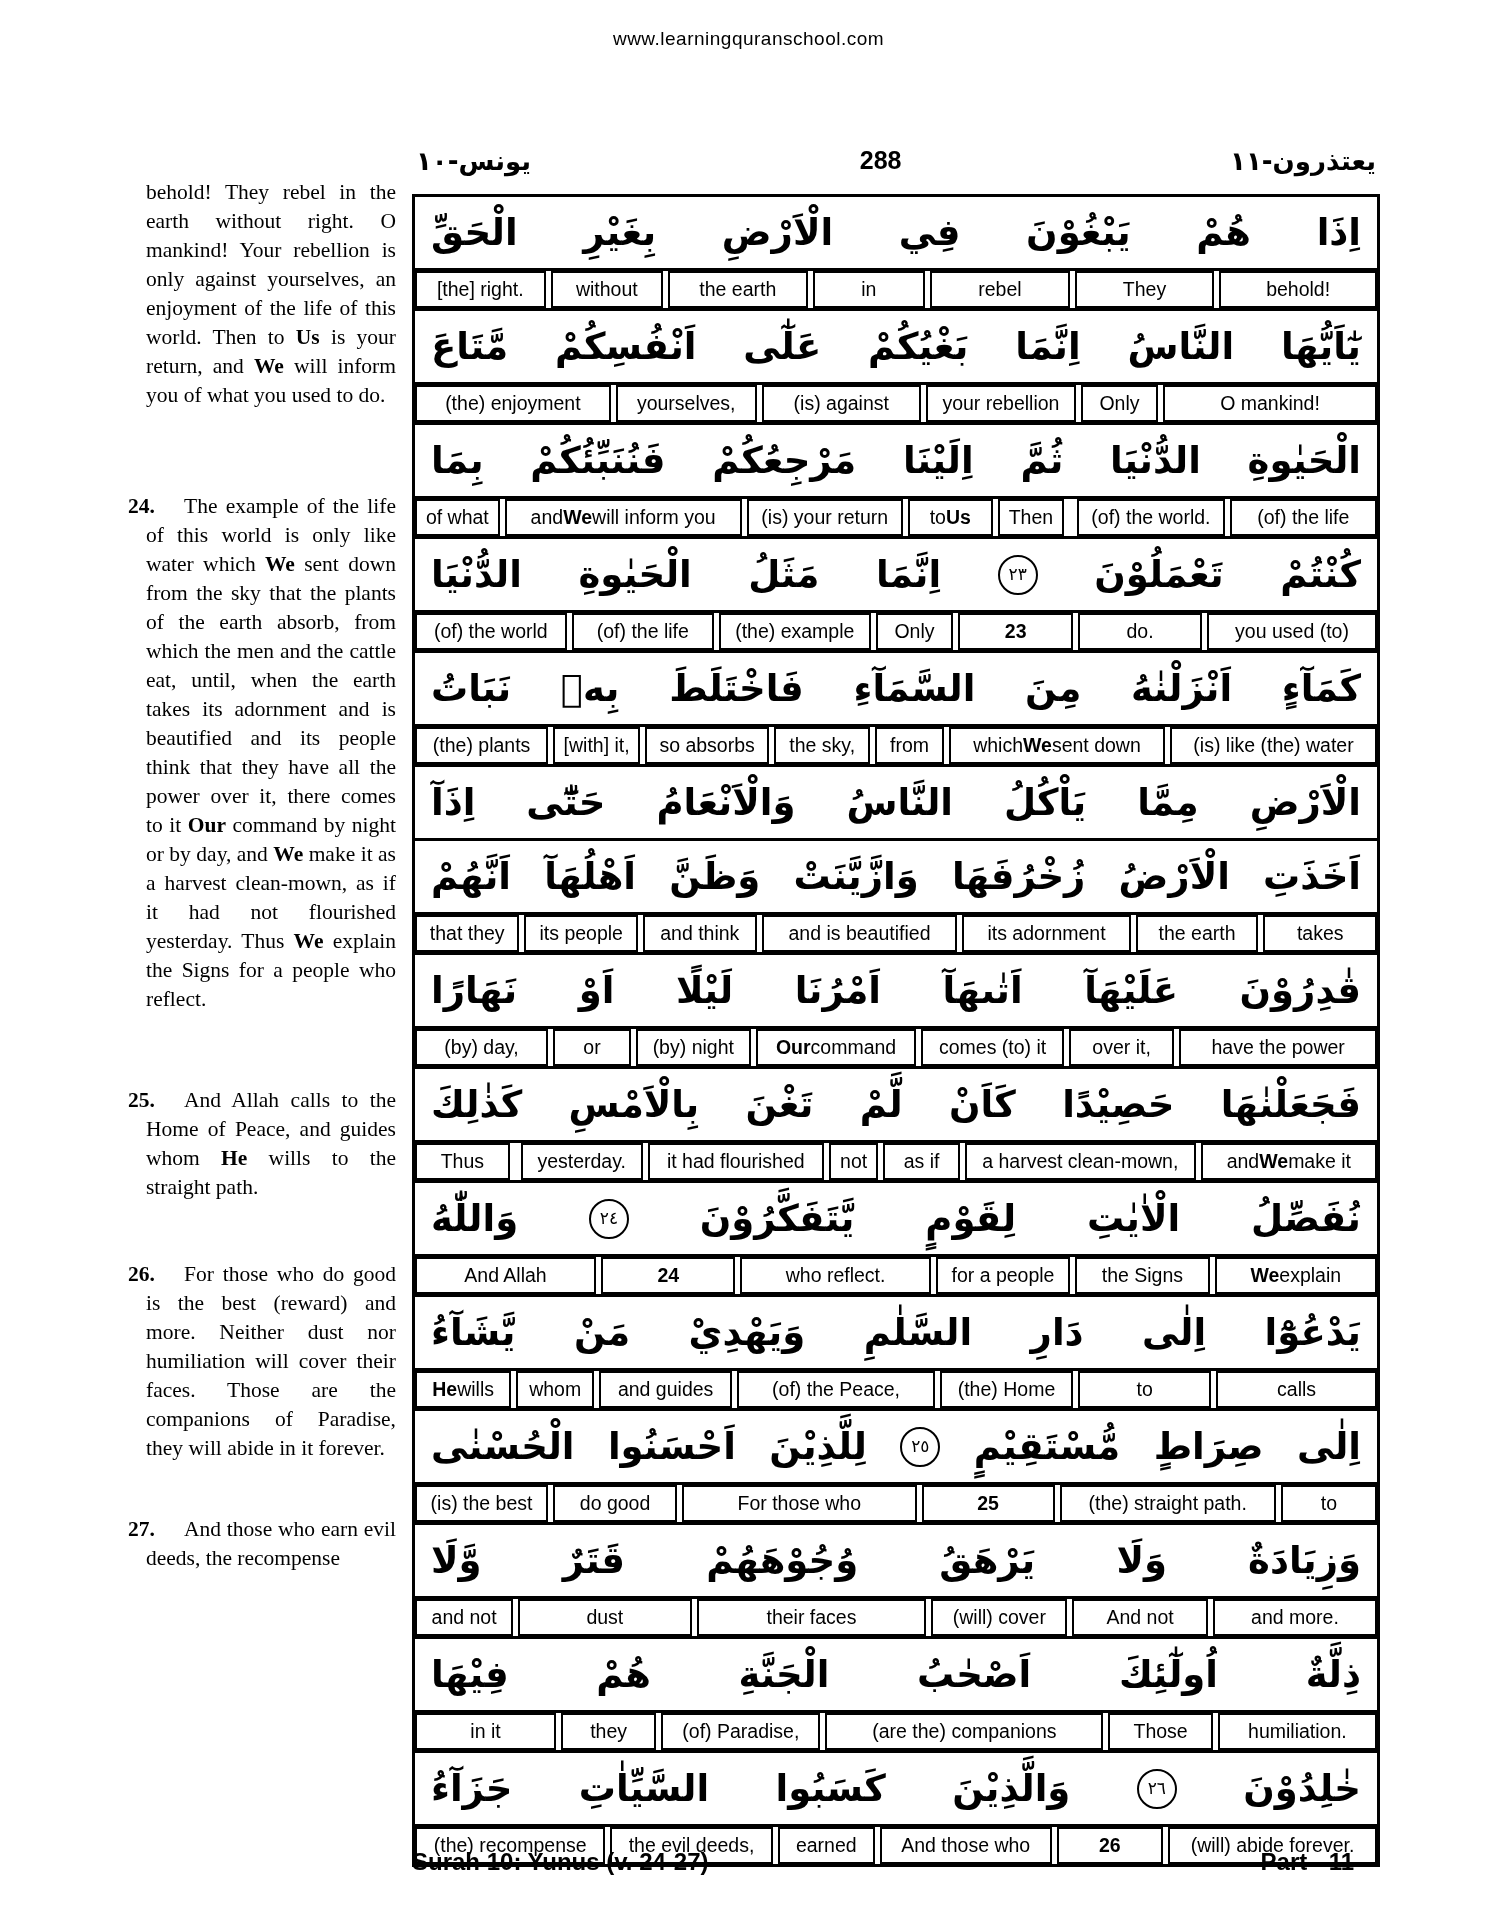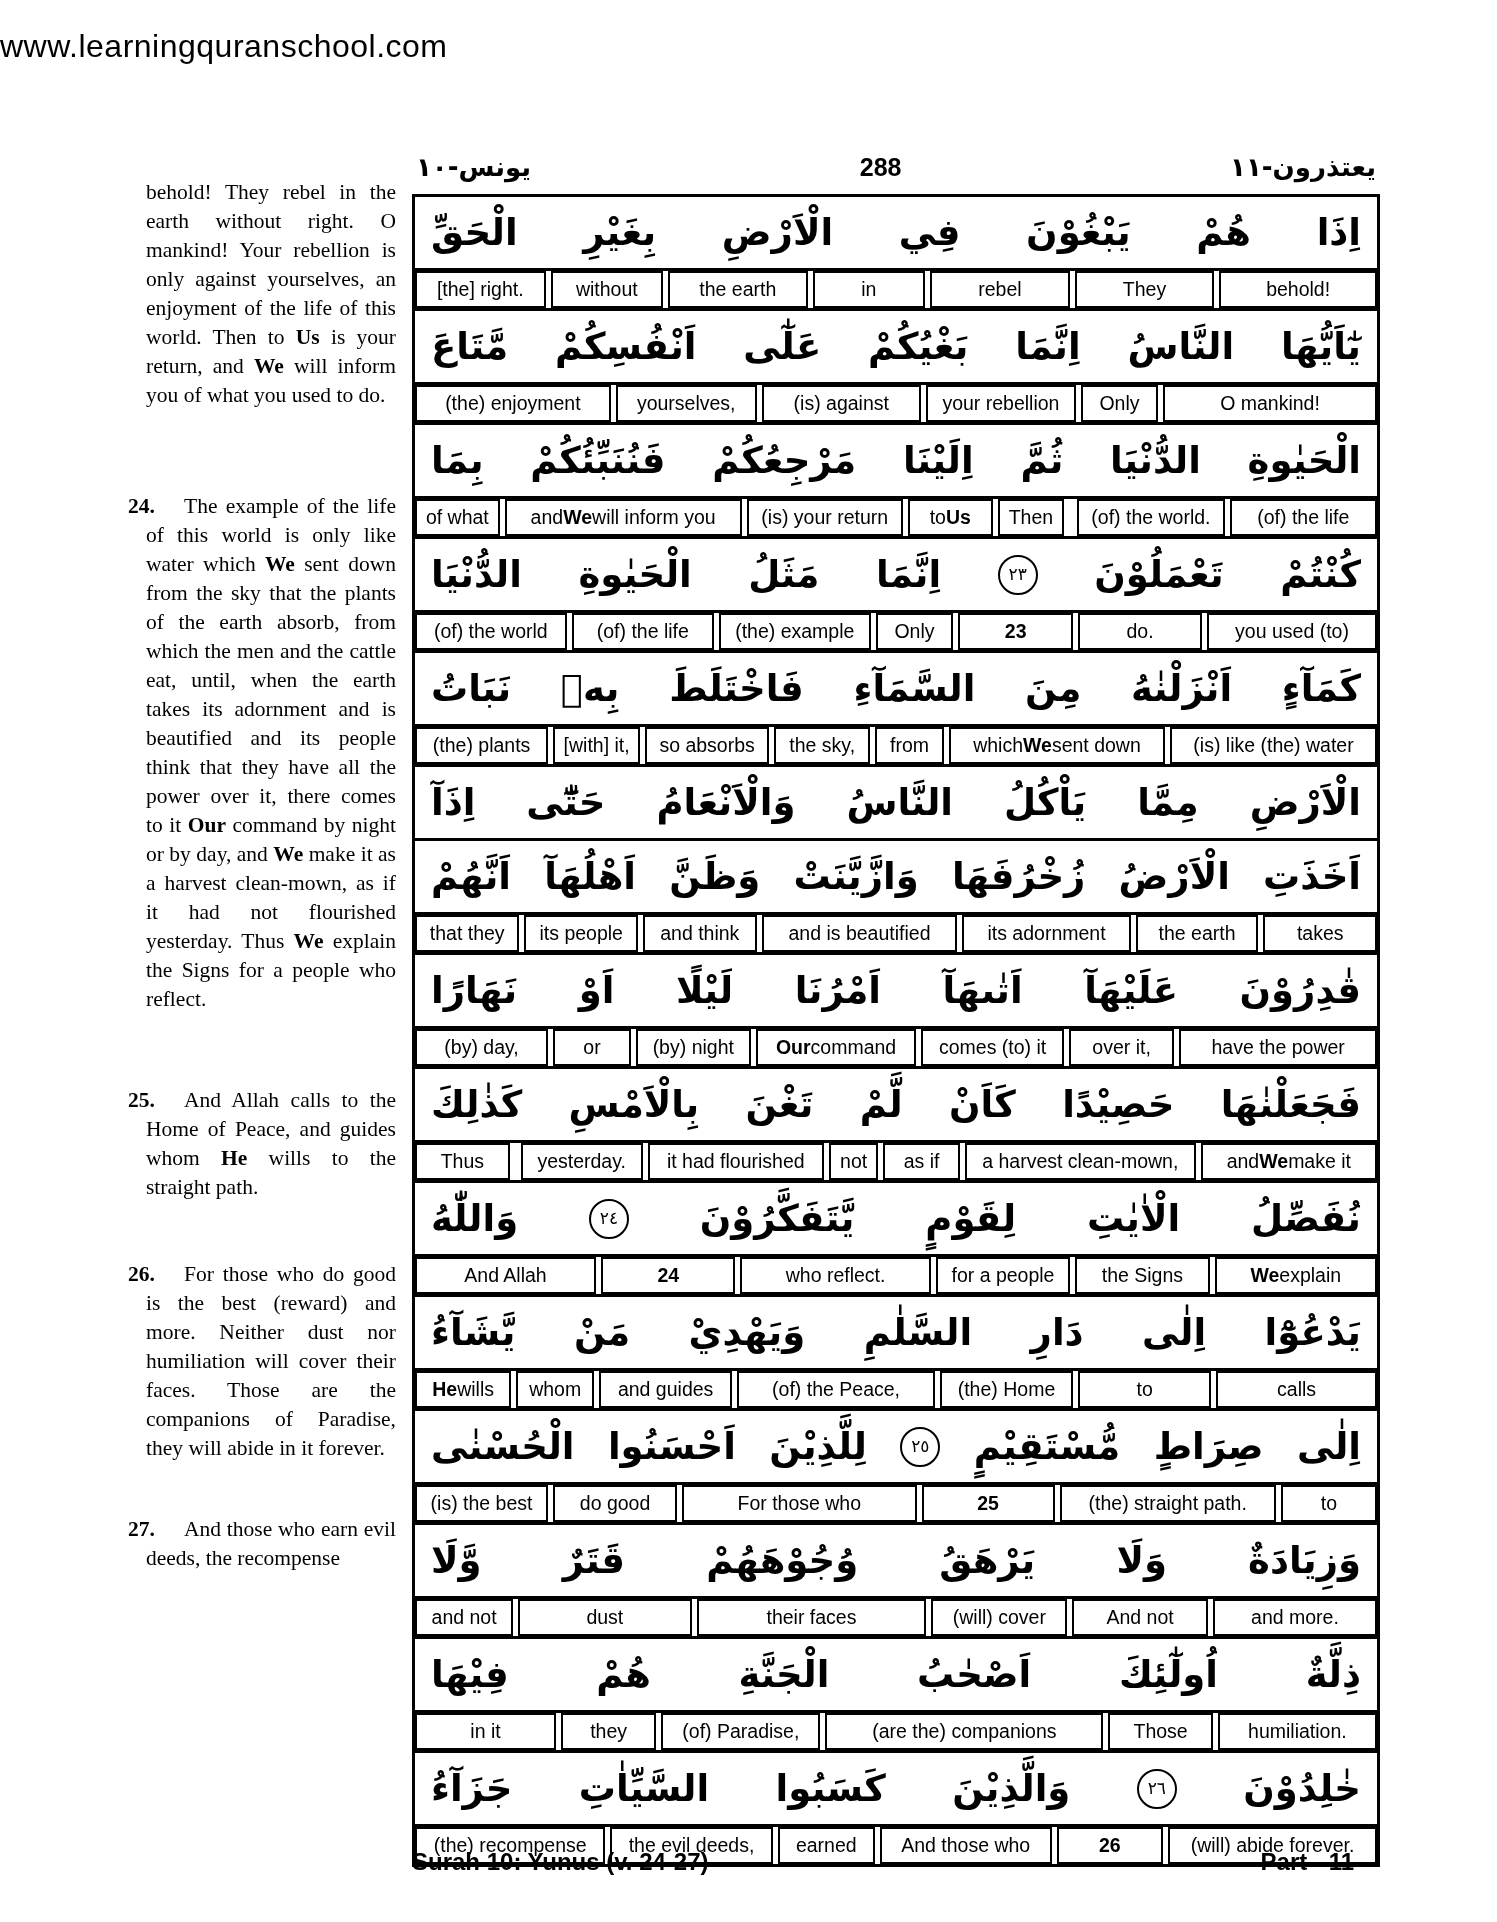--- a/index.html
+++ b/index.html
@@ -1,33 +1,33 @@
 <!DOCTYPE html>
 <html><head>
 <meta charset="utf-8">
 <style>
   html,body{margin:0;padding:0;background:#ffffff;}
   .page{position:relative;width:1497px;height:1922px;background:#ffffff;color:#000;overflow:hidden;
         font-family:"Liberation Sans",sans-serif;}
-  .url-header{position:absolute;top:28px;left:0;right:0;text-align:left;
-        font-size:32px;letter-spacing:.5px;font-family:"Liberation Sans",sans-serif;}
+  .url-header{position:absolute;top:28px;left:0;right:0;text-align:center;
+        font-size:19px;letter-spacing:.5px;font-family:"Liberation Sans",sans-serif;}
   
   .sidebar{position:absolute;left:128px;top:178px;width:268px;
         font-family:"Liberation Serif",serif;font-size:21.5px;line-height:29px;text-align:justify;}
   .side-para{position:relative;padding-left:18px;}
   .side-para:nth-child(1){margin-bottom:82px;}
   .side-para:nth-child(2){margin-bottom:72px;}
   .side-para:nth-child(3){margin-bottom:58px;}
   .side-para:nth-child(4){margin-bottom:52px;}
   .para-num{position:absolute;left:0;top:0;font-weight:bold;}
   .side-para.numbered .para-text{display:block;text-indent:38px;}
   .para-text b{font-weight:bold;}
   
   .main{position:absolute;left:412px;top:146px;width:968px;}
-  .main-header{display:flex;justify-content:space-between;align-items:center;
+  .main-header{display:flex;justify-content:space-between;align-items:flex-start;
         height:42px;padding:0 4px;margin-bottom:6px;}
   .hdr-arabic{font-family:"DejaVu Sans",sans-serif;font-weight:bold;font-size:26px;direction:rtl;}
   .hdr-page{font-weight:bold;font-size:25px;}
   .quran-table{border:3px solid #000;background:#fff;}
   .qrow{border-bottom:3px solid #000;}
   .qrow:last-child{border-bottom:none;}
   .arabic-line{height:71px;display:flex;direction:rtl;justify-content:space-between;
         align-items:center;padding:0 16px;font-family:"DejaVu Sans",sans-serif;
         font-weight:bold;font-size:37px;line-height:71px;white-space:nowrap;}
   .aword{flex:0 0 auto;}

